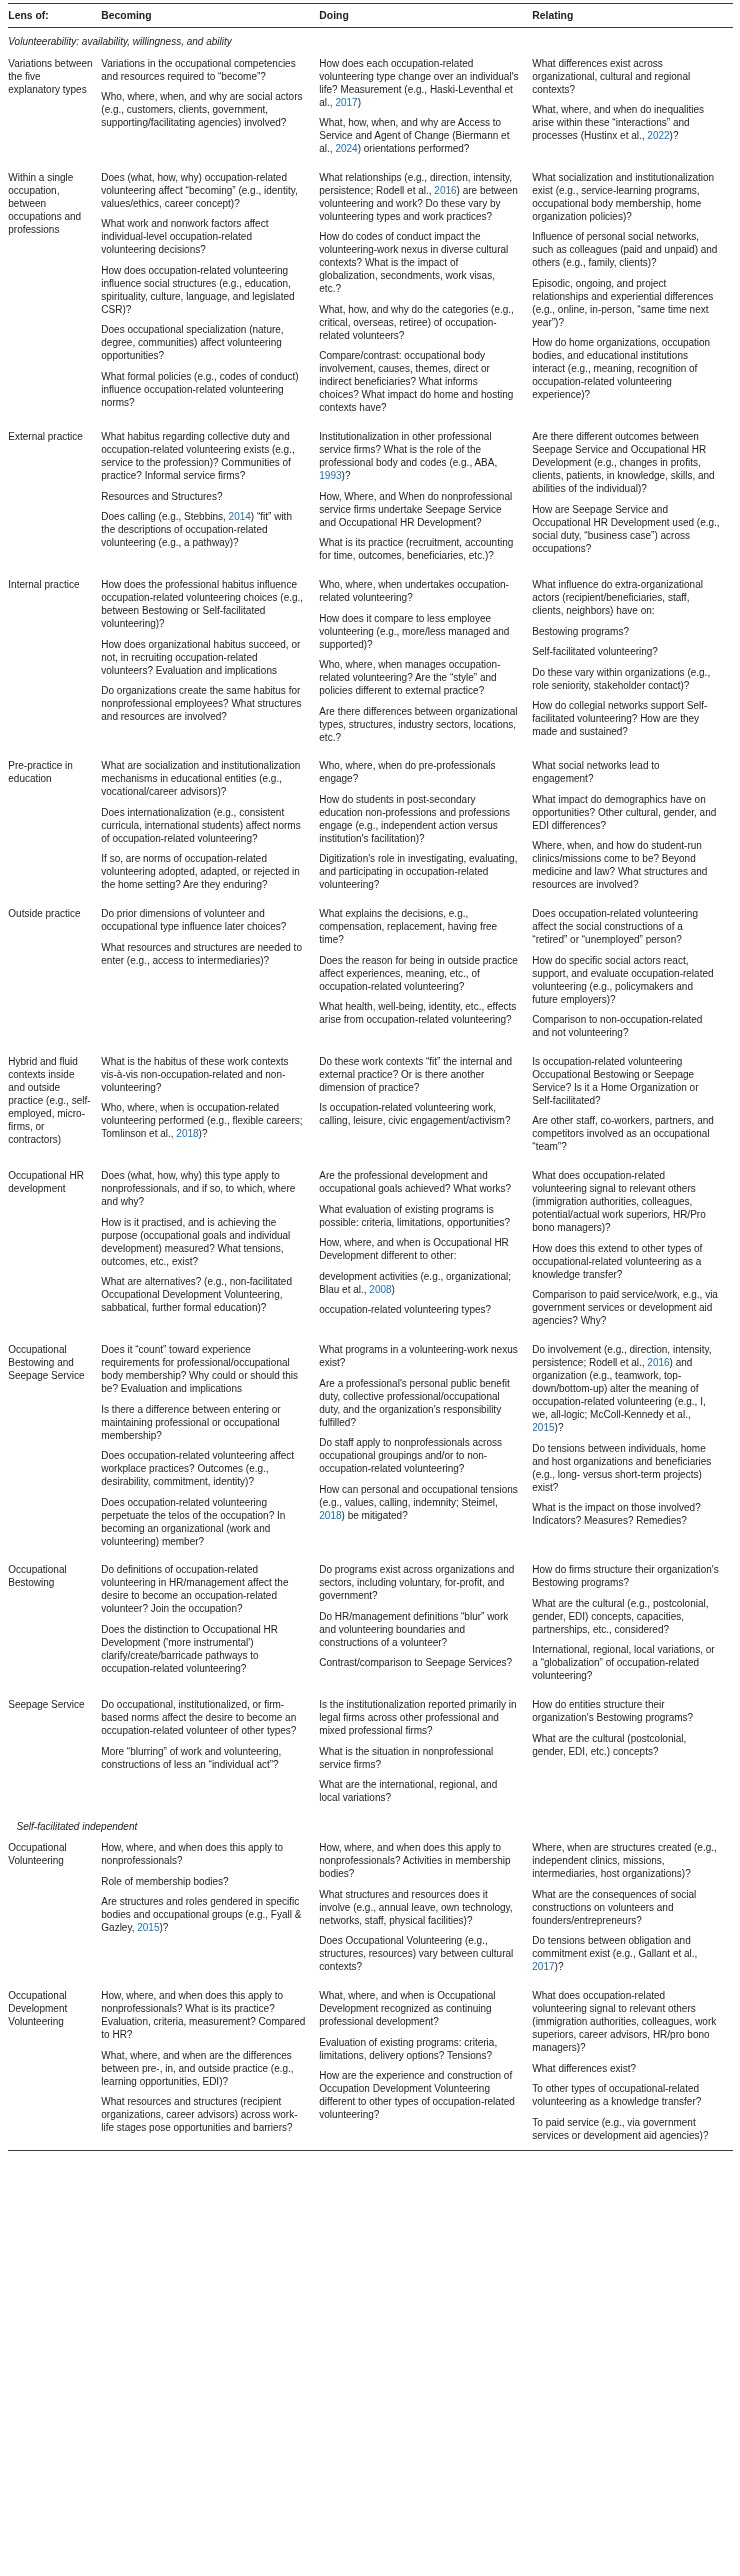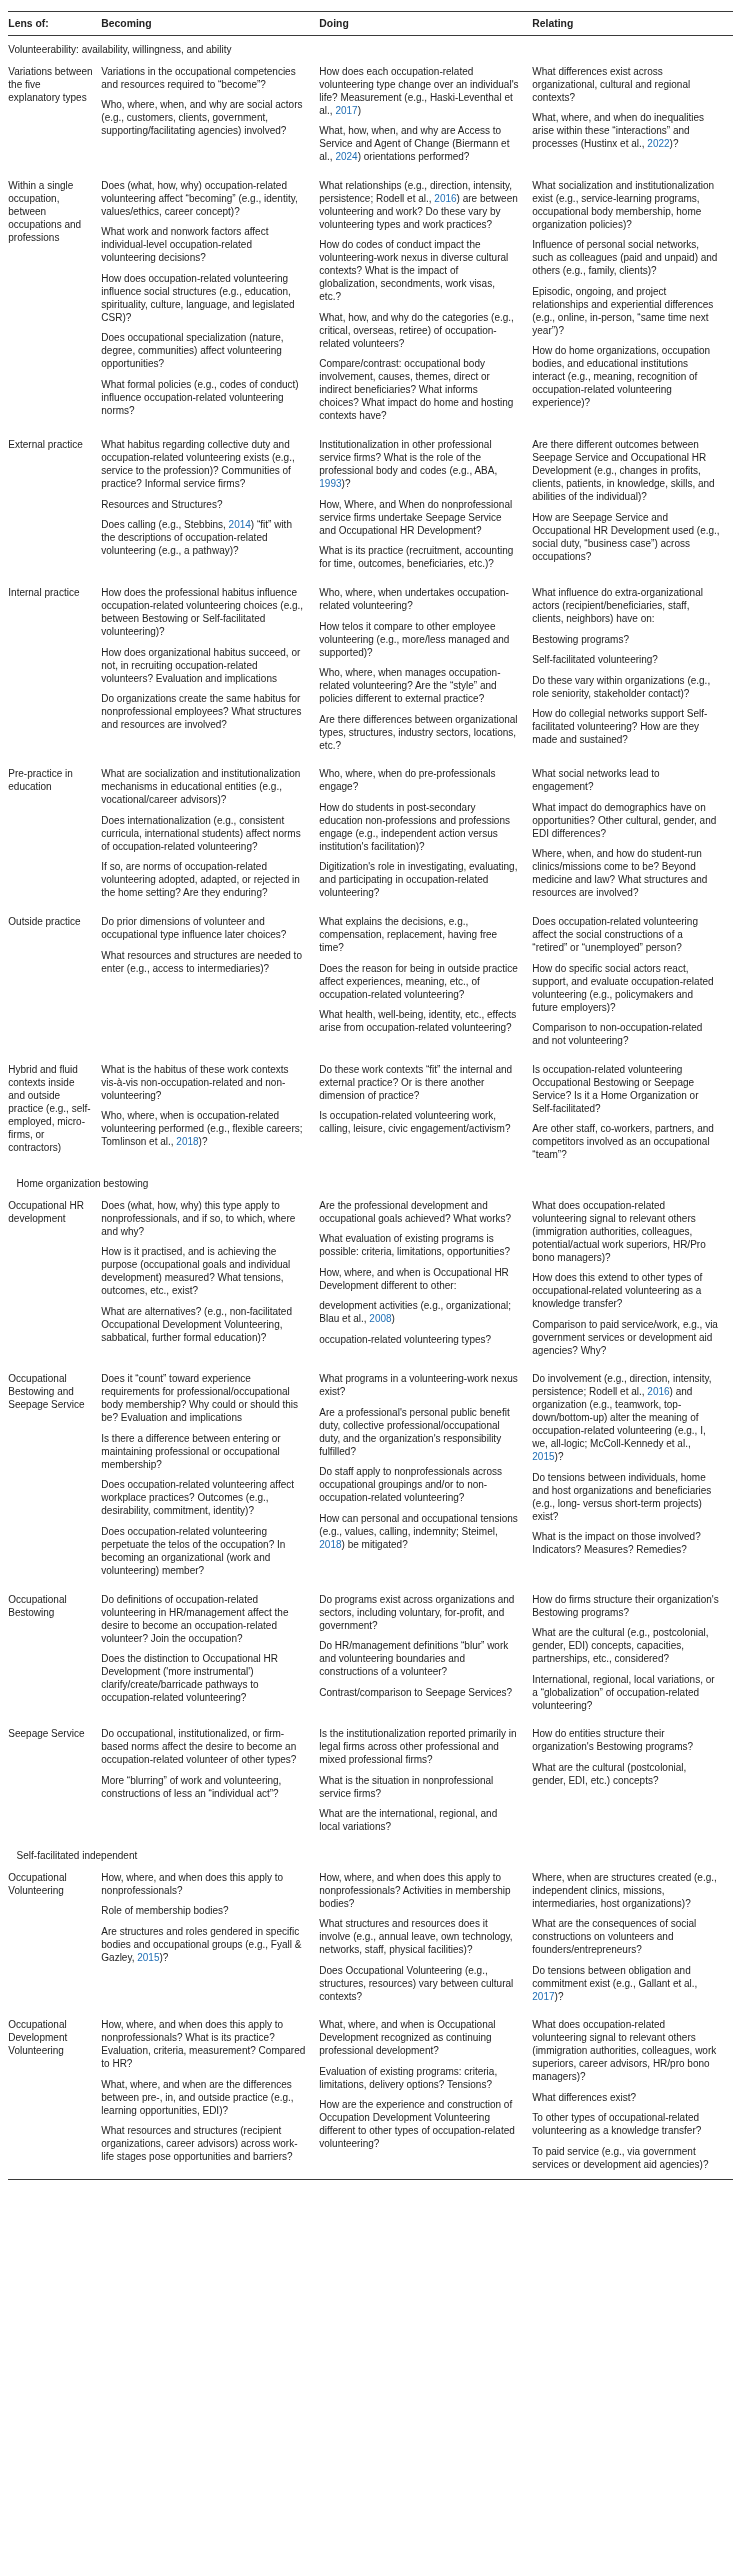--- a/index.html
+++ b/index.html
@@ -3,21 +3,21 @@
 <meta charset="utf-8">
 <style>
   * { box-sizing: border-box; margin: 0; padding: 0; }
   html, body { background: #ffffff; }
   body {
     width: 740px;
     min-height: 2576px;
     font-family: "Liberation Sans", "DejaVu Sans", sans-serif;
     color: #222222;
   }
-  .page { padding: 3.3px 6.6px 23px 8.3px; margin-top: 8px; }
+  .page { padding: 3.3px 6.6px 23px 8.3px; }
   table.agenda-table {
     width: 100%;
     border-collapse: collapse;
     table-layout: fixed;
     border-top: 0.8px solid #3a3a3a;
     border-bottom: 0.8px solid #3a3a3a;
   }
   thead th {
     font-size: 10.4px;
     font-weight: bold;
@@ -26,20 +26,21 @@
     padding: 5.8px 11.6px 5.8px 0;
     border-bottom: 0.8px solid #3a3a3a;
   }
   td {
     vertical-align: top;
     font-size: 10px;
     line-height: 1.3;
     padding: 7.5px 13.3px 0.8px 0;
   }
   td.section-cell {
+    font-style: italic;
     padding: 7.5px 0 0.8px 0;
   }
   td.section-cell.sub { padding-left: 8.3px; }
   td.lens-cell { padding-right: 8.3px; }
   .content-cell p, .lens-cell p { margin: 0 0 7.5px 0; }
   a.cite {
     color: var(--link, #1f6eb5);
     text-decoration: none;
     cursor: pointer;
   }
@@ -123,21 +124,21 @@
         </tr>
         <tr>
           <td class="lens-cell">Internal practice</td>
           <td class="content-cell">
             <p>How does the professional habitus influence occupation-related volunteering choices (e.g., between Bestowing or Self-facilitated volunteering)?</p>
             <p>How does organizational habitus succeed, or not, in recruiting occupation-related volunteers? Evaluation and implications</p>
             <p>Do organizations create the same habitus for nonprofessional employees? What structures and resources are involved?</p>
           </td>
           <td class="content-cell">
             <p>Who, where, when undertakes occupation-related volunteering?</p>
-            <p>How telos it compare to other employee volunteering (e.g., more/less managed and supported)?</p>
+            <p>How does it compare to less employee volunteering (e.g., more/less managed and supported)?</p>
             <p>Who, where, when manages occupation-related volunteering? Are the “style” and policies different to external practice?</p>
             <p>Are there differences between organizational types, structures, industry sectors, locations, etc.?</p>
           </td>
           <td class="content-cell">
             <p>What influence do extra-organizational actors (recipient/beneficiaries, staff, clients, neighbors) have on:</p>
             <p>Bestowing programs?</p>
             <p>Self-facilitated volunteering?</p>
             <p>Do these vary within organizations (e.g., role seniority, stakeholder contact)?</p>
             <p>How do collegial networks support Self-facilitated volunteering? How are they made and sustained?</p>
           </td>
@@ -184,23 +185,20 @@
             <p>Who, where, when is occupation-related volunteering performed (e.g., flexible careers; Tomlinson et al., <a class="cite">2018</a>)?</p>
           </td>
           <td class="content-cell">
             <p>Do these work contexts “fit” the internal and external practice? Or is there another dimension of practice?</p>
             <p>Is occupation-related volunteering work, calling, leisure, civic engagement/activism?</p>
           </td>
           <td class="content-cell">
             <p>Is occupation-related volunteering Occupational Bestowing or Seepage Service? Is it a Home Organization or Self-facilitated?</p>
             <p>Are other staff, co-workers, partners, and competitors involved as an occupational “team”?</p>
           </td>
-        </tr>
-        <tr>
-          <td colspan="4" class="section-cell sub">Home organization bestowing</td>
         </tr>
         <tr>
           <td class="lens-cell">Occupational HR development</td>
           <td class="content-cell">
             <p>Does (what, how, why) this type apply to nonprofessionals, and if so, to which, where and why?</p>
             <p>How is it practised, and is achieving the purpose (occupational goals and individual development) measured? What tensions, outcomes, etc., exist?</p>
             <p>What are alternatives? (e.g., non-facilitated Occupational Development Volunteering, sabbatical, further formal education)?</p>
           </td>
           <td class="content-cell">
             <p>Are the professional development and occupational goals achieved? What works?</p>

